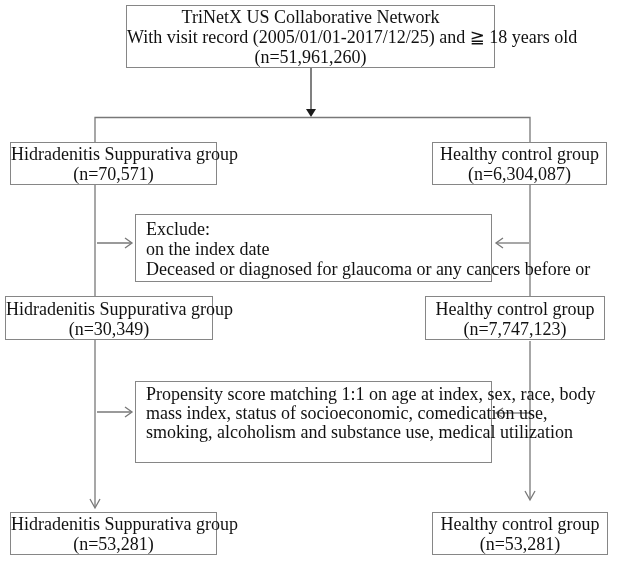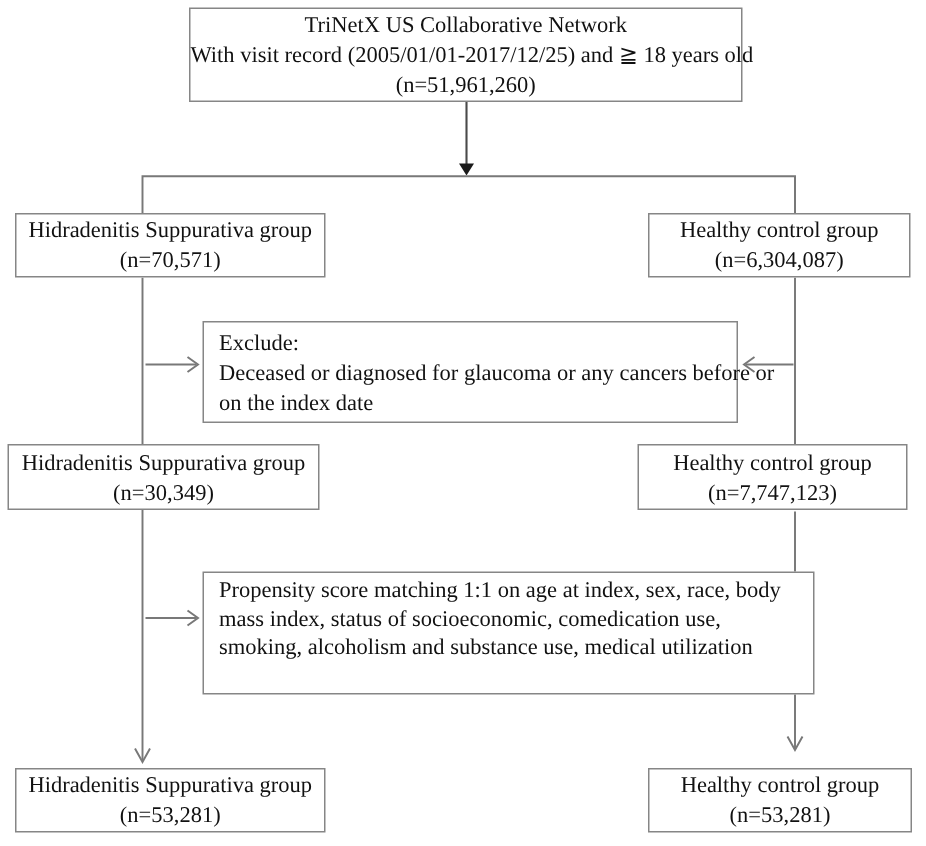--- a/index.html
+++ b/index.html
@@ -21,21 +21,21 @@
     left: 0;
     top: 0;
     width: 617px;
     height: 564px;
   }
   .box {
     position: absolute;
     border: 1.5px solid #868686;
     background: #ffffff;
     box-sizing: border-box;
-    font-size: 15px;
+    font-size: 18px;
   }
   .box.centered {
     text-align: center;
   }
   .box .line {
     line-height: 20px;
     white-space: nowrap;
   }
   .source-box {
     left: 126px; top: 5px; width: 369px; height: 63px;
@@ -46,21 +46,21 @@
   .hs2 { left: 5px;   top: 296px; width: 208px; height: 44px; padding-top: 2px; }
   .hc2 { left: 425px; top: 296px; width: 180px; height: 44px; padding-top: 2px; }
   .hs3 { left: 10px;  top: 512px; width: 207px; height: 43px; padding-top: 1px; }
   .hc3 { left: 432px; top: 512px; width: 176px; height: 43px; padding-top: 1px; }
   .exclusion-box {
     left: 135px; top: 214px; width: 357px; height: 68px;
     padding: 4px 10px 0 10px;
     text-align: left;
   }
   .matching-box {
-    left: 135px; top: 381px; width: 408px; height: 82px;
+    left: 135px; top: 381px; width: 357px; height: 82px;
     padding: 3px 10px 0 10px;
     text-align: left;
   }
   .matching-box .line { line-height: 19px; }
 </style>
 </head>
 <body>
 
 <div id="canvas">
 
@@ -116,22 +116,22 @@
     <div class="line">Hidradenitis Suppurativa group</div>
     <div class="line">(n=70,571)</div>
   </div>
   <div class="box centered hc1">
     <div class="line">Healthy control group</div>
     <div class="line">(n=6,304,087)</div>
   </div>
 
   <div class="box exclusion-box">
     <div class="line">Exclude:</div>
+    <div class="line">on the index date</div>
     <div class="line">Deceased or diagnosed for glaucoma or any cancers before or</div>
-    <div class="line">on the index date</div>
   </div>
 
   <div class="box centered hs2">
     <div class="line">Hidradenitis Suppurativa group</div>
     <div class="line">(n=30,349)</div>
   </div>
   <div class="box centered hc2">
     <div class="line">Healthy control group</div>
     <div class="line">(n=7,747,123)</div>
   </div>

